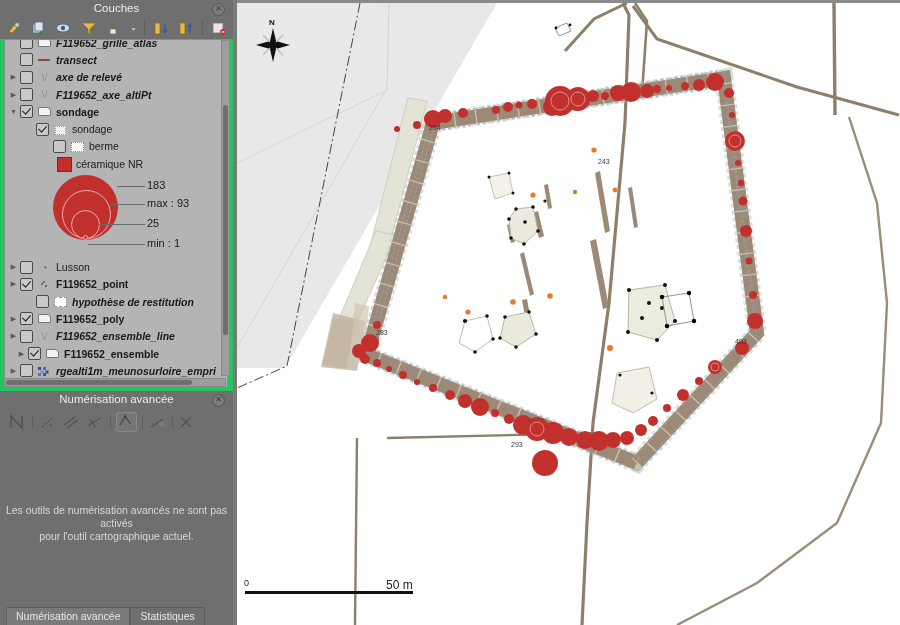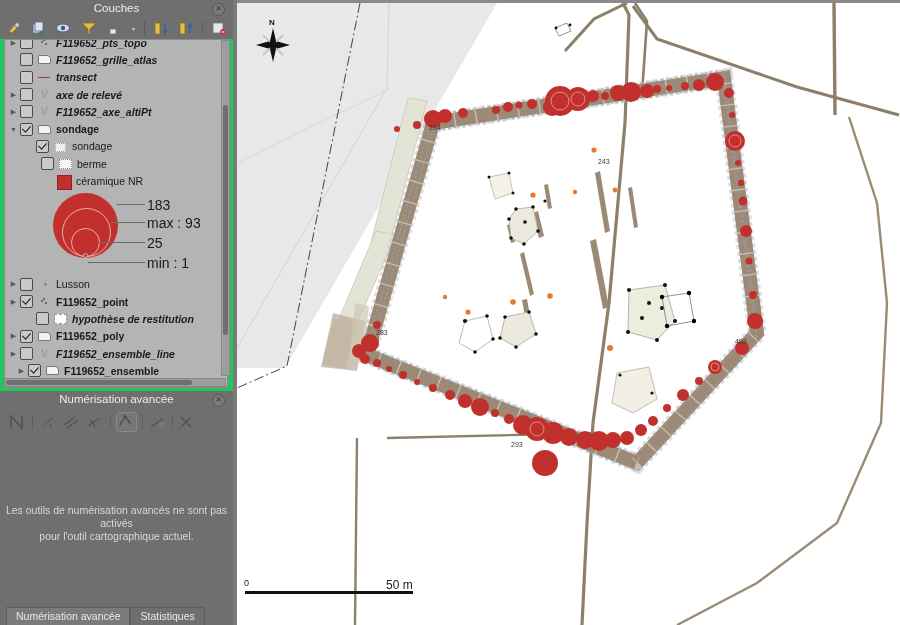--- a/index.html
+++ b/index.html
@@ -101,21 +101,21 @@
   }
 
   
   .grad{position:relative;height:86px;}
   .grad .circ{position:absolute;border-radius:50%;}
   .c-out{left:48px;top:3px;width:65px;height:65px;background:#c1302c;}
   .c-m2 {left:57px;top:18px;width:49px;height:49px;background:#c1302c;border:1px solid #e8b0ae;box-sizing:border-box;}
   .c-m3 {left:66px;top:38px;width:29px;height:29px;background:#c1302c;border:1px solid #e8b0ae;box-sizing:border-box;}
   .c-m4 {left:78px;top:63px;width:5px;height:5px;background:#c1302c;border:1px solid #e8b0ae;box-sizing:border-box;}
   .leader{position:absolute;height:1px;background:#6b6b6b;}
-  .gtxt{position:absolute;font-size:14px;color:#1a1a1a;}
+  .gtxt{position:absolute;font-size:11px;color:#1a1a1a;}
 
   
   #tree-hscroll{
     position:absolute;left:4px;top:378px;width:222px;height:9px;
     background:#9e9e9e;border:1px solid #868686;box-sizing:border-box;
   }
   #tree-hscroll .thumb{
     position:absolute;left:1px;top:1px;width:186px;height:5px;
     background:#6f6f6f;border-radius:3px;
   }
@@ -251,26 +251,20 @@
           <rect x="3" y="3" width="10" height="10" fill="#efefef" stroke="#777" stroke-width=".8"></rect>
           <circle cx="13" cy="12" r="3" fill="#c0392b"></circle>
           <path d="M11.5 12 h3" stroke="#fff" stroke-width="1.2"></path>
         </svg>
       </div>
     </div>
 
     <div id="layer-tree-wrap">
       <div id="layer-tree">
           <div class="ln" style="padding-left: 2px;">
-            <span class="exp">▶</span>
-            <span class="cb"></span>
-            <span class="sym s-dots"></span>
-            <span class="lbl">F119652_pts_topo</span>
-          </div>
-          <div class="ln" style="padding-left: 2px;">
             <span class="exp"></span>
             <span class="cb"></span>
             <span class="sym s-flag"></span>
             <span class="lbl">F119652_grille_atlas</span>
           </div>
           <div class="ln" style="padding-left: 2px;">
             <span class="exp"></span>
             <span class="cb"></span>
             <span class="sym s-line"></span>
             <span class="lbl">transect</span>
@@ -292,21 +286,21 @@
             <span class="cb on"></span>
             <span class="sym s-flag"></span>
             <span class="lbl boldonly">sondage</span>
           </div>
           <div class="ln" style="padding-left: 18px;">
             <span class="exp"></span>
             <span class="cb on"></span>
             <span class="sym s-sondage"></span>
             <span class="lbl plain">sondage</span>
           </div>
-          <div class="ln" style="padding-left: 23px;">
+          <div class="ln" style="padding-left: 35px;">
             <span class="exp"></span>
             <span class="cb"></span>
             <span class="sym s-berme"></span>
             <span class="lbl plain">berme</span>
           </div>
           <div class="ln" style="padding-left: 24px;">
             <span class="exp"></span>
             <span style="width: 15px; flex: 0 0 15px;"></span>
             <span class="sym s-red"></span>
             <span class="lbl plain">céramique NR</span>

